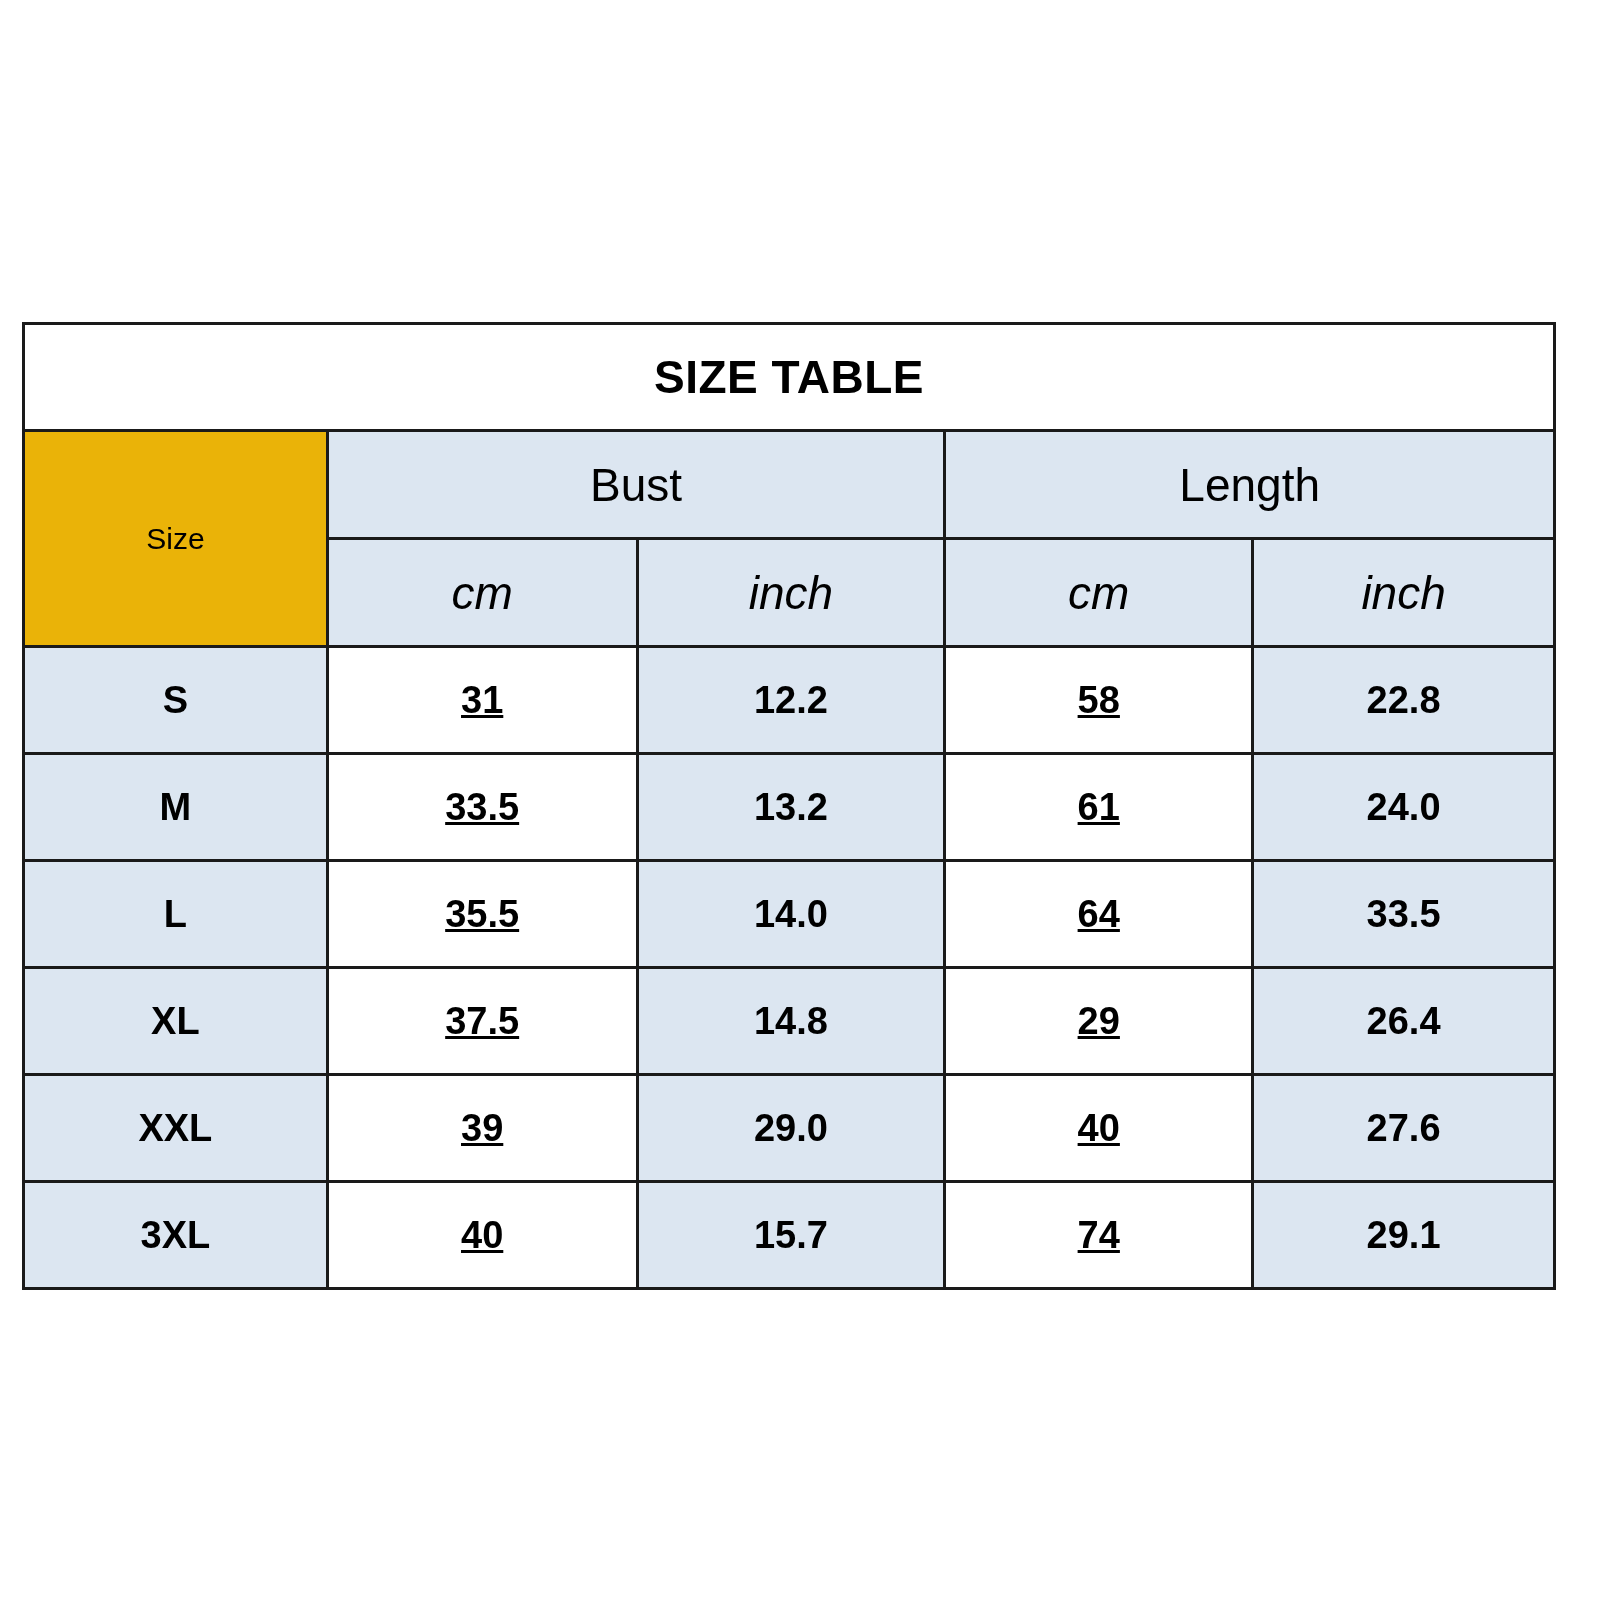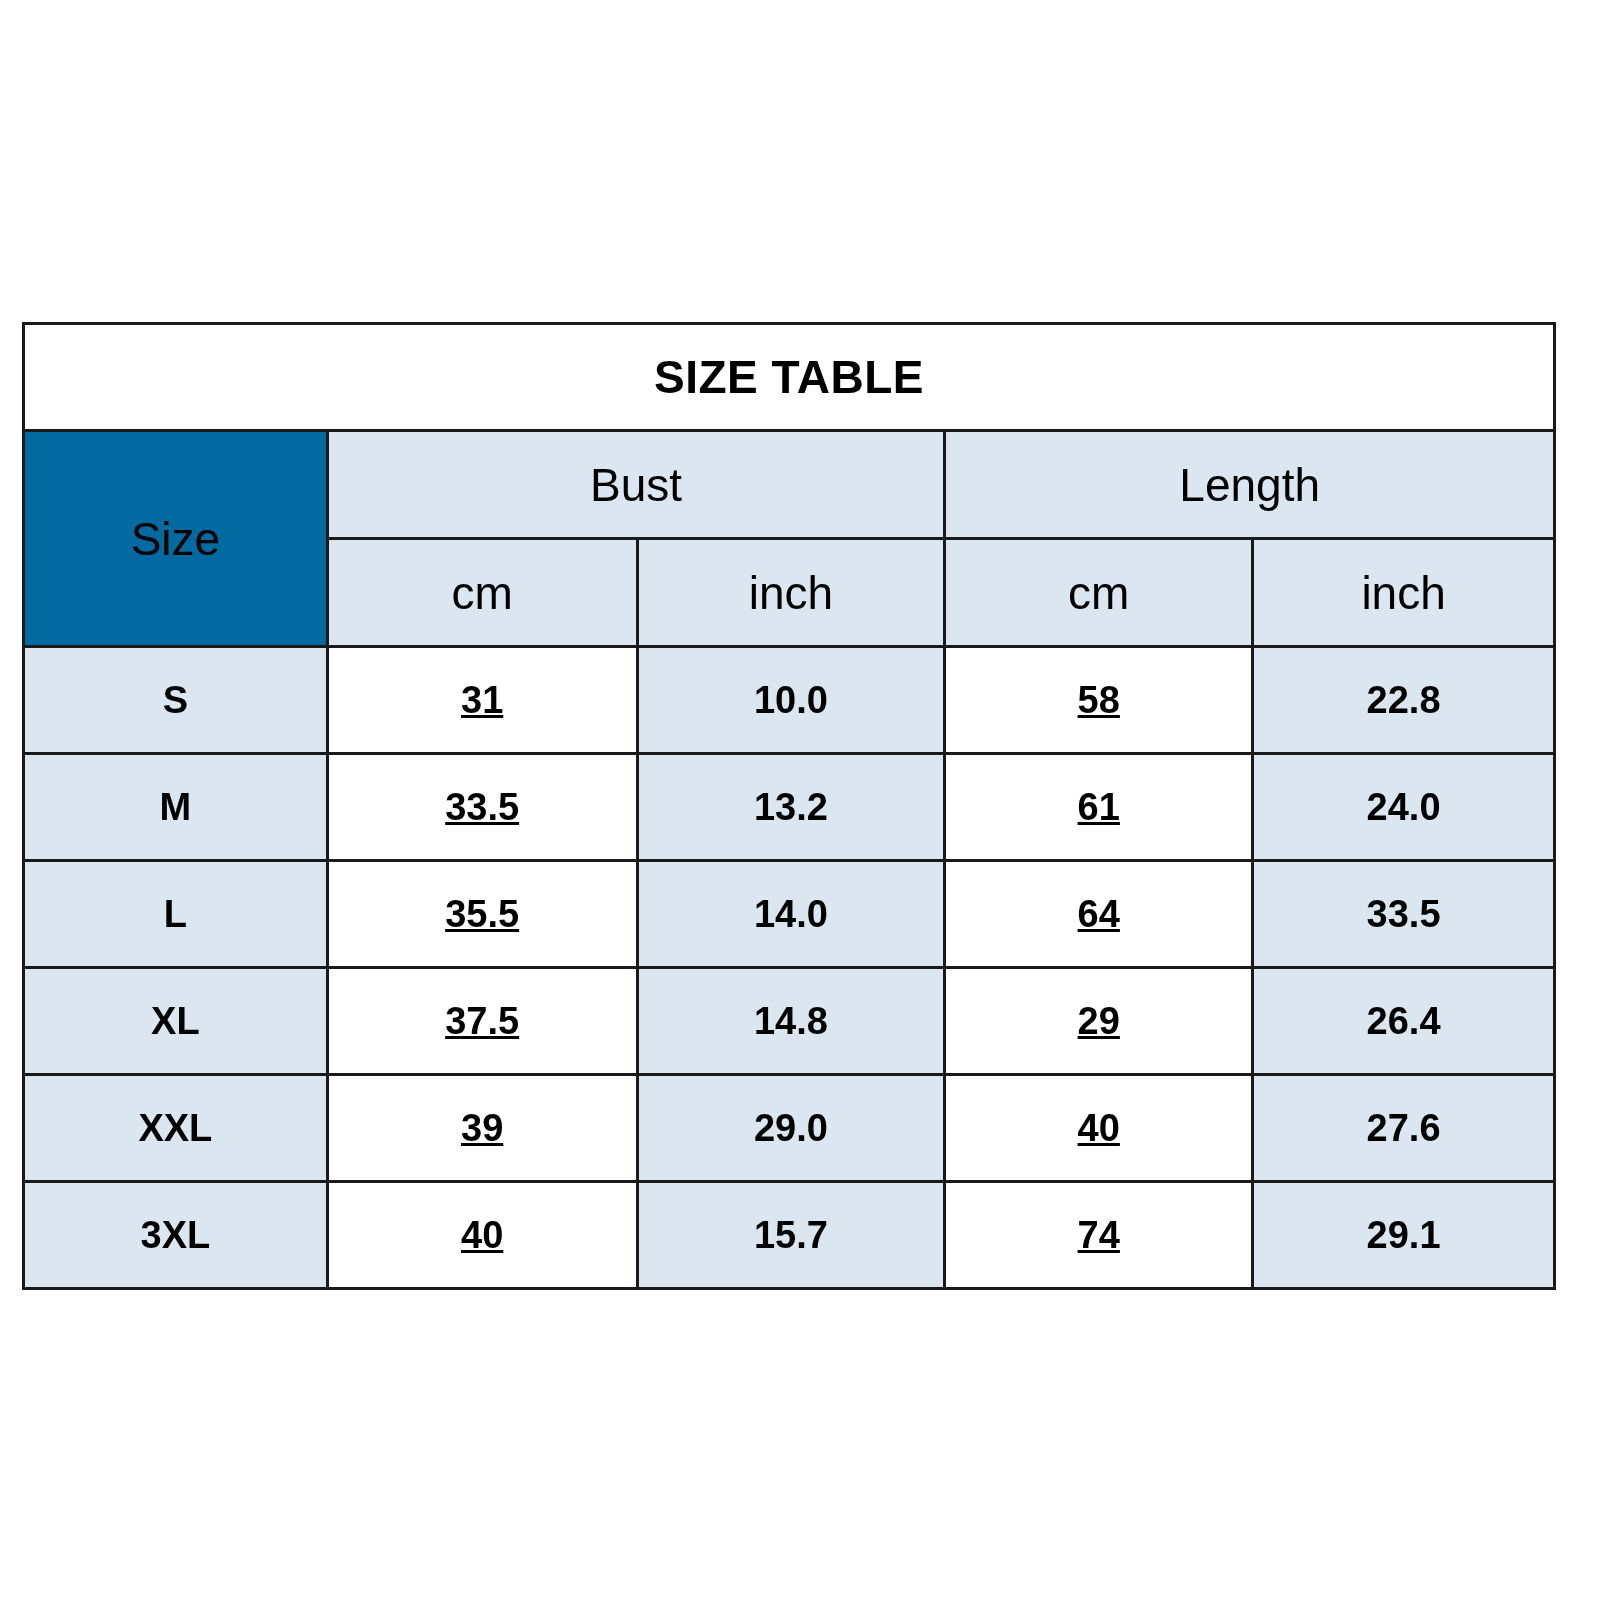--- a/index.html
+++ b/index.html
@@ -38,29 +38,30 @@
     font-weight: bold;
     letter-spacing: 0.5px;
     background: #ffffff;
   }
   .hdr {
     background: #dce6f1;
     font-size: 46px;
     font-weight: normal;
   }
   .hdr-size {
-    background: #0369a1;
-    font-size: 46px;
+    background: #eab308;
+    font-size: 30px;
     height: 210px;
   }
   .hdr-group {
     height: 105px;
   }
   .hdr-unit {
     height: 105px;
+    font-style: italic;
   }
   .body-row td {
     height: 104px;
     font-size: 38px;
     font-weight: bold;
   }
   .c-tint {
     background: #dce6f1;
   }
   .c-white {
@@ -97,21 +98,21 @@
       <tr>
         <td class="hdr hdr-unit">cm</td>
         <td class="hdr hdr-unit">inch</td>
         <td class="hdr hdr-unit">cm</td>
         <td class="hdr hdr-unit">inch</td>
       </tr>
 
       <tr class="body-row">
         <td class="c-tint">S</td>
         <td class="c-white">31</td>
-        <td class="c-tint">10.0</td>
+        <td class="c-tint">12.2</td>
         <td class="c-white">58</td>
         <td class="c-tint">22.8</td>
       </tr>
       <tr class="body-row">
         <td class="c-tint">M</td>
         <td class="c-white">33.5</td>
         <td class="c-tint">13.2</td>
         <td class="c-white">61</td>
         <td class="c-tint">24.0</td>
       </tr>

